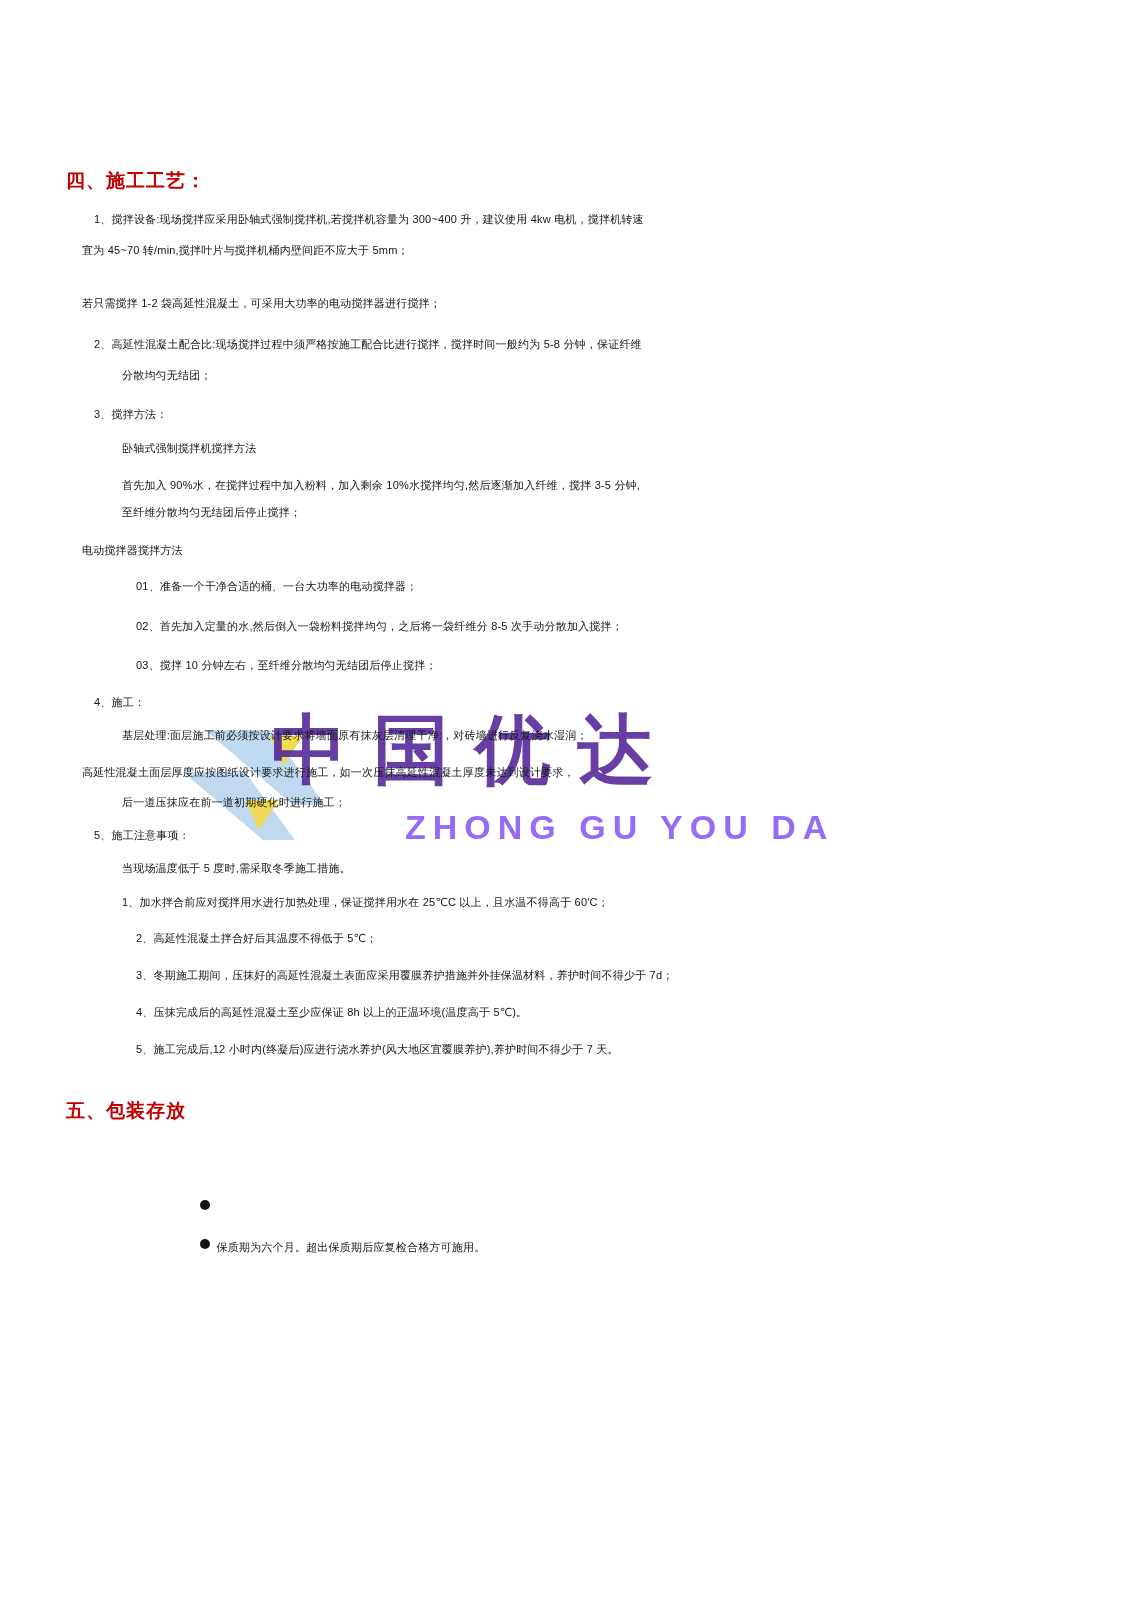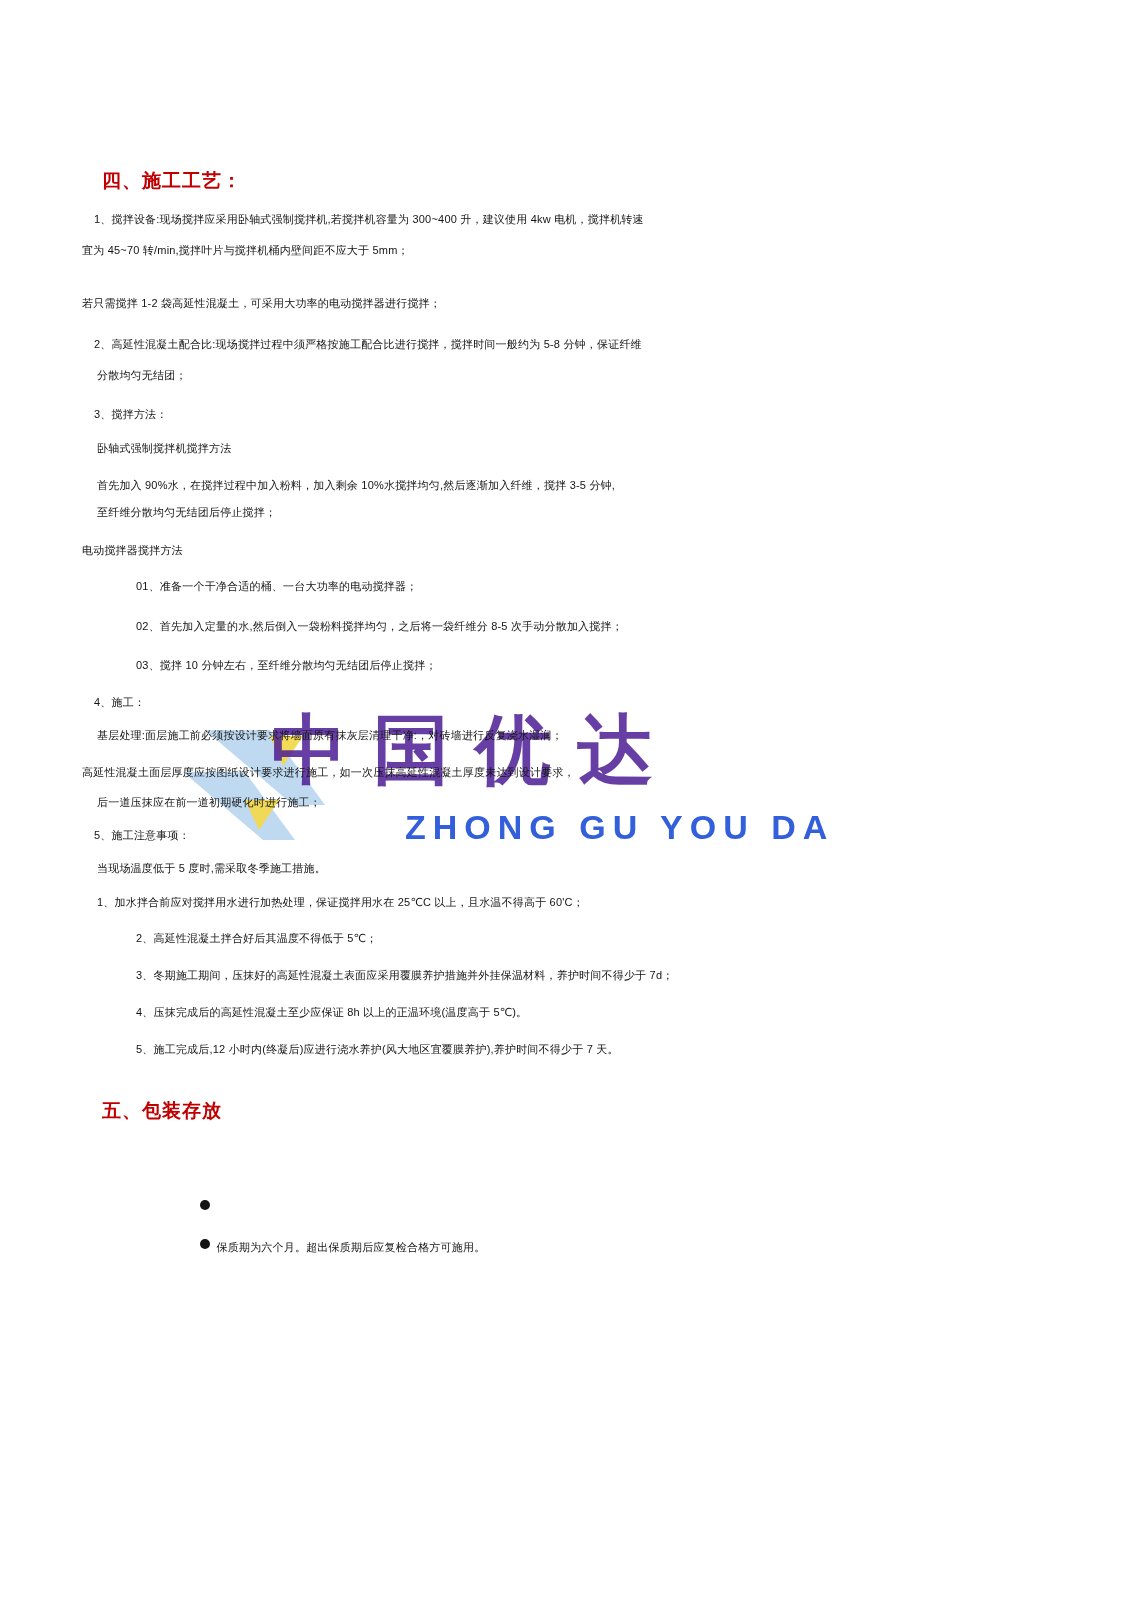--- a/index.html
+++ b/index.html
@@ -47,21 +47,21 @@
     font-family: "Liberation Sans", "DejaVu Sans", sans-serif;
     white-space: nowrap;
   }
   .wm-en {
     position: absolute;
     left: 230px;
     top: 108px;
     font-size: 34px;
     letter-spacing: 7px;
     font-weight: bold;
-    color: #1d4ed8;
+    color: #8b5cf6;
     opacity: 0.9;
     white-space: nowrap;
   }
   .wm-mark {
     position: absolute;
     left: 0;
     top: 10px;
     width: 215px;
     height: 160px;
   }
@@ -70,37 +70,36 @@
   .content {
     position: relative;
     z-index: 2;
   }
 
   .section-title {
     color: #c00000;
     font-weight: bold;
     font-size: 19px;
     letter-spacing: 1px;
-    margin-left: 36px;
   }
 
   .t-s1 { position: absolute; left: 14px;  top: 168px; }
   .t-s2 { position: absolute; left: 14px;  top: 1098px; }
 
   .line {
     position: absolute;
     font-size: 11px;
     line-height: 24px;
     white-space: pre;
     color: #141414;
     letter-spacing: 0.2px;
   }
   .lvl1 { left: 42px; }
   .lvl1b { left: 30px; }
-  .lvl2 { left: 45px; text-align: right; }
+  .lvl2 { left: 70px; text-align: right; }
   .lvl3 { left: 84px; }
   .bullet-line { left: 128px; }
 
   .bullet-dot {
     display: inline-block;
     width: 10px;
     height: 10px;
     border-radius: 50%;
     background: #141414;
     margin-right: 7px;

